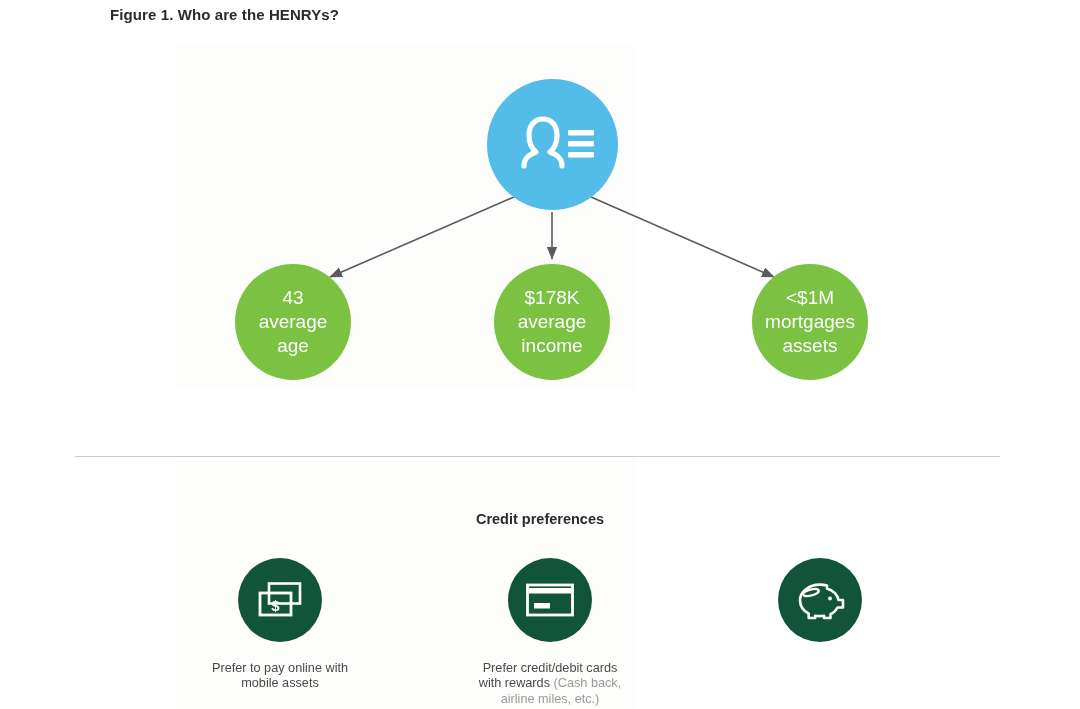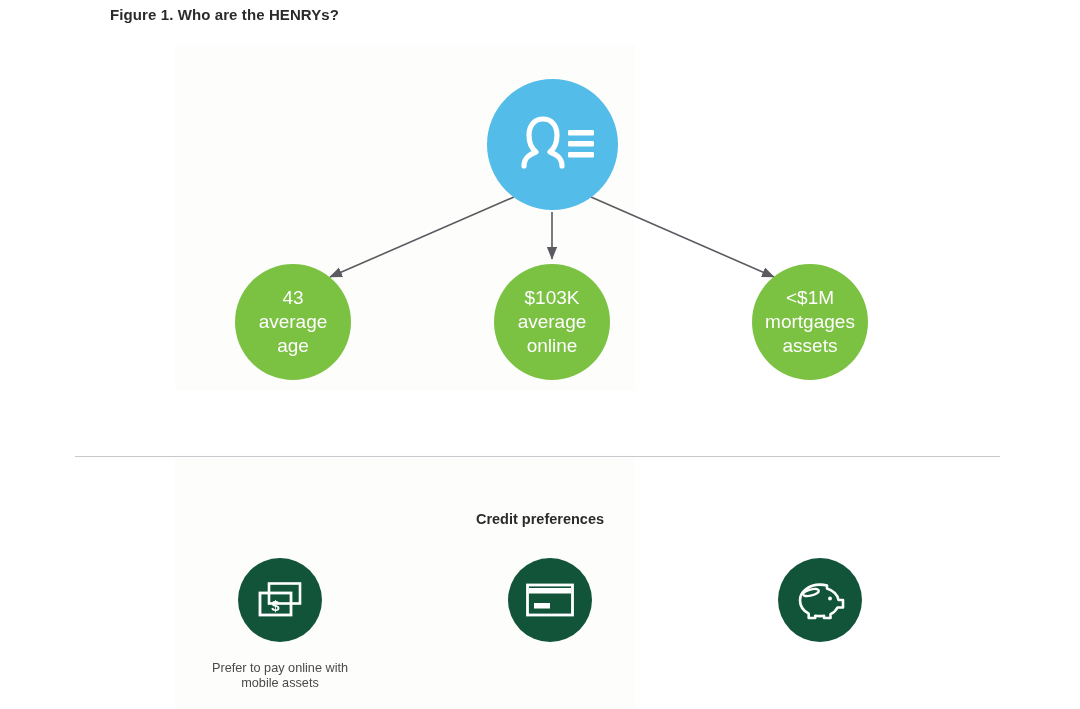--- a/index.html
+++ b/index.html
@@ -195,23 +195,23 @@
   <div class="node node-green node-age">
     <span class="node-text">
       <span>43</span><br>
       <span>average</span><br>
       <span>age</span>
     </span>
   </div>
 
   <div class="node node-green node-income">
     <span class="node-text">
-      <span>$103K</span><br>
+      <span>$178K</span><br>
       <span>average</span><br>
-      <span>online</span>
+      <span>income</span>
     </span>
   </div>
 
   <div class="node node-green node-assets">
     <span class="node-text">
       <span>&lt;$1M</span><br>
       <span>mortgages</span><br>
       <span>assets</span>
     </span>
   </div>
@@ -237,20 +237,25 @@
     </div>
   </div>
 
   <div class="pref-item">
     <div class="pref-circle">
       <svg width="50" height="38" viewBox="0 0 50 38">
         <rect x="2.5" y="4" width="45" height="30" fill="none" stroke="#ffffff" stroke-width="2.8"></rect>
         <rect x="4" y="7" width="42" height="5.5" fill="#ffffff"></rect>
         <rect x="9" y="22" width="16" height="5.5" fill="#ffffff"></rect>
       </svg>
+    </div>
+    <div class="pref-caption">
+      <span>Prefer credit/debit cards</span><br>
+      <span>with rewards</span><span class="muted"> (Cash back,</span><br>
+      <span class="muted">airline miles, etc.)</span>
     </div>
   </div>
 
   <div class="pref-item">
     <div class="pref-circle">
       <svg width="52" height="42" viewBox="0 0 52 42">
         <path d="M33 9.5 C39 11.5 43.5 16 44.5 21 L49 21 L49 28.5 L43.5 28.5
                  C42 31.5 39.5 33.8 36.5 35.2 L36.5 39 L30 39 L30 36.8
                  C28.7 37 27.4 37.1 26 37.1 C24.3 37.1 22.7 37 21.2 36.7
                  L21.2 39 L14.7 39 L14.7 34.6 C9.5 31.8 6 26.8 6 21.2

